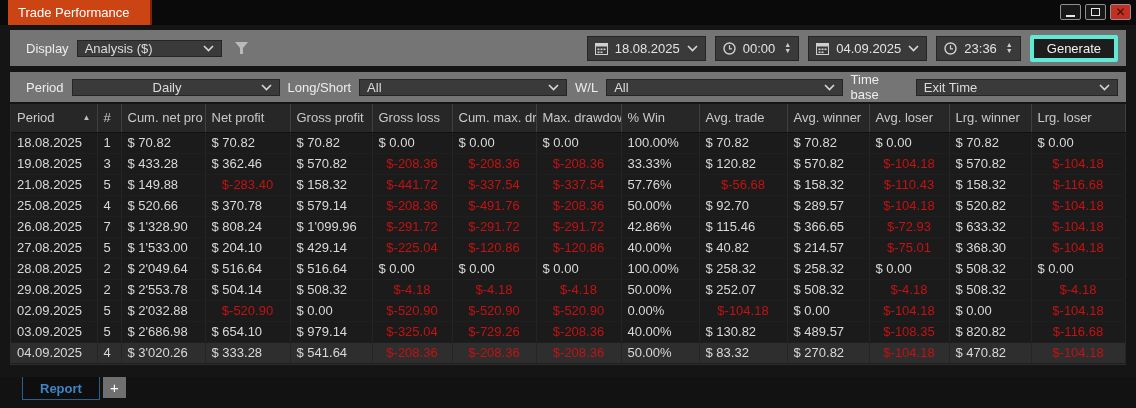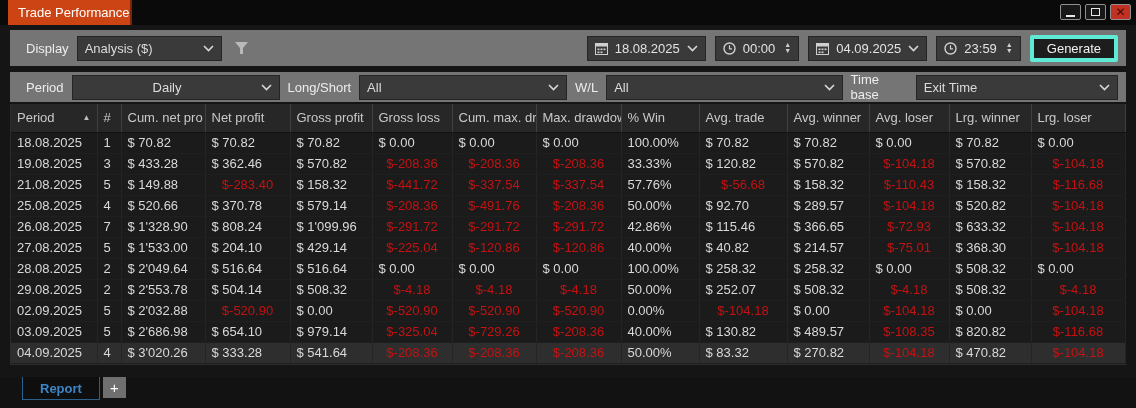--- a/index.html
+++ b/index.html
@@ -12,38 +12,38 @@
     width:1136px;height:408px;overflow:hidden;background:#141414;
     font-family:"Liberation Sans","DejaVu Sans",sans-serif;font-size:13px;
     -webkit-font-smoothing:antialiased;
   }
   .window{width:1136px;height:408px;display:flex;flex-direction:column;background:#151515;}
 
   
   .titlebar{height:25px;background:#0a0a0a;position:relative;display:flex;align-items:stretch;flex:0 0 auto;}
   .title-tab{
     margin-left:8px;background:var(--accent);color:#fff;display:flex;align-items:center;
-    padding:0 0 0 10px;font-size:13px;border-right:2px solid #7a2408;
+    padding:0 20px 0 10px;font-size:13px;border-right:2px solid #7a2408;
   }
   .window-controls{position:absolute;right:5px;top:4px;display:flex;gap:4px;}
   .win-btn{width:21px;height:16px;background:#181818;border:1px solid #909090;border-radius:2px;
     display:flex;align-items:center;justify-content:center;cursor:default;}
   .win-btn .min-glyph{width:9px;height:2px;background:#e8e8e8;margin-top:8px;}
   .win-btn .max-glyph{width:9px;height:8px;border:1px solid #e8e8e8;}
   .win-btn.close{background:#c23024;}
   .win-btn .close-glyph{color:#3a0c08;font-weight:bold;font-size:12px;line-height:1;font-family:"DejaVu Sans",sans-serif;}
 
   
   .frame{flex:1 1 auto;margin:0 10px;display:flex;flex-direction:column;min-height:0;}
 
   
   .toolbar{margin-top:5px;height:36px;background:var(--band);display:flex;align-items:center;padding:0 8px;flex:0 0 auto;}
   .band-label{color:#ededed;margin:0 8px;}
   .dropdown{
-    background:var(--ddbg);border:1px solid var(--ddborder);color:#dcdcdc;height:25px;
+    background:var(--ddbg);border:1px solid var(--ddborder);color:#dcdcdc;height:17px;
     display:flex;align-items:center;padding:0 7px;gap:6px;
   }
   .dropdown .dd-text{flex:1 1 auto;white-space:nowrap;overflow:hidden;}
   .display-dd{width:145px;}
   .funnel{margin-left:12px;display:flex;align-items:center;}
   .toolbar-right{margin-left:auto;display:flex;align-items:center;gap:9px;}
   .widget{background:var(--ddbg);border:1px solid var(--ddborder);color:#e2e2e2;height:25px;
     display:flex;align-items:center;gap:7px;padding:0 7px;}
   .spin{display:flex;flex-direction:column;line-height:6px;font-size:7px;color:#cfcfcf;margin-left:2px;}
   .btn-generate{
@@ -177,21 +177,21 @@
               </svg>
           </span>
         </div>
         <div class="widget">
           <span>
             <svg width="13" height="13" viewBox="0 0 13 13">
                 <circle cx="6.5" cy="6.5" r="5.5" fill="none" stroke="#cfcfcf" stroke-width="1.4"></circle>
                 <path d="M6.5 3.2 L6.5 6.8 L9 6.8" fill="none" stroke="#cfcfcf" stroke-width="1.2"></path>
               </svg>
           </span>
-          <span>23:59</span>
+          <span>23:36</span>
           <span class="spin">
               <span>▲</span>
               <span>▼</span>
             </span>
         </div>
         <div class="btn-generate">
           <span>Generate</span>
         </div>
       </div>
     </div>

